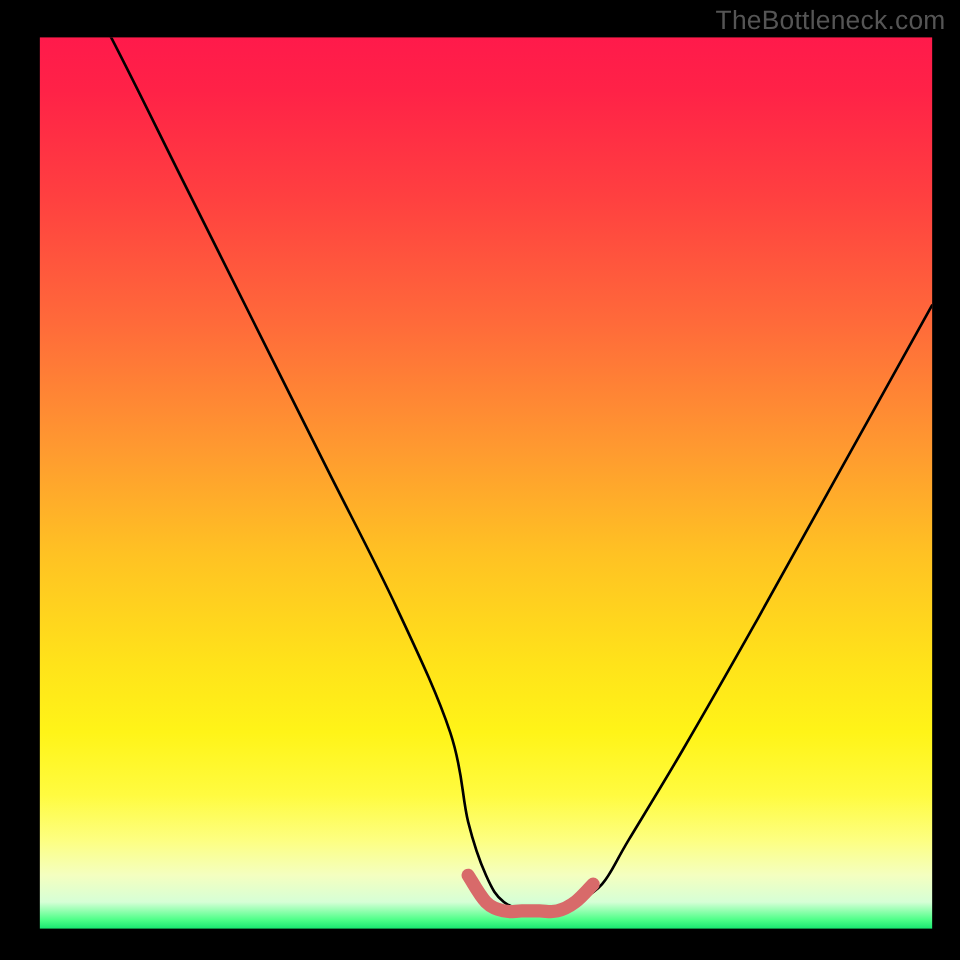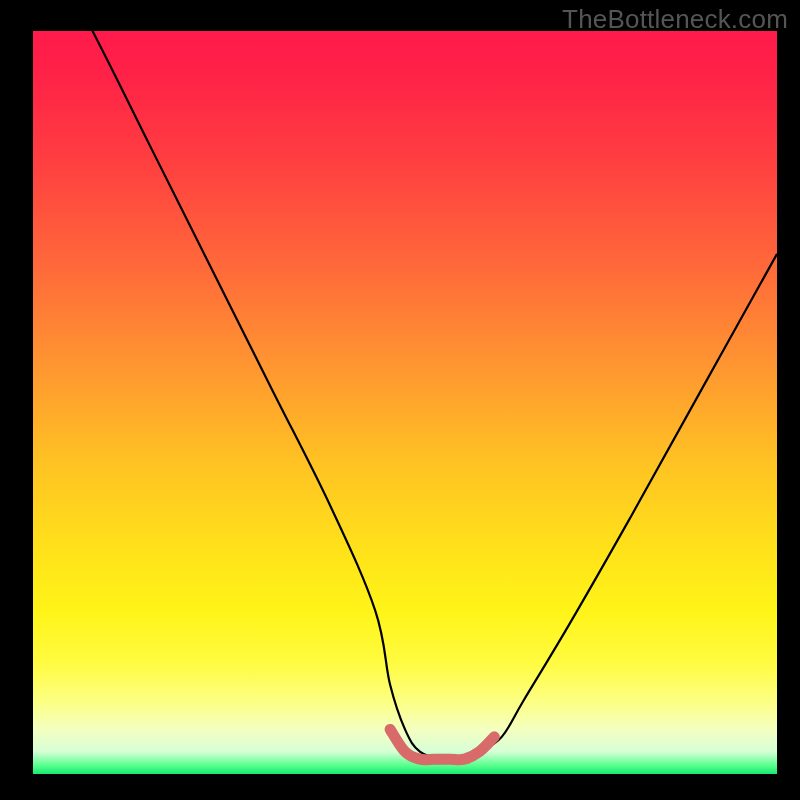--- a/index.html
+++ b/index.html
@@ -15,21 +15,21 @@
     position: relative;
     width: 800px;
     height: 800px;
     background: #000;
   }
   .watermark {
     position: absolute;
     top: 4px;
     right: 12px;
     color: #555;
-    font-size: 26px;
+    font-size: 22px;
     font-weight: 500;
     letter-spacing: 0.2px;
     z-index: 10;
     user-select: none;
   }
   .plot-area {
     position: absolute;
     left: 33px;
     top: 31px;
     width: 744px;

